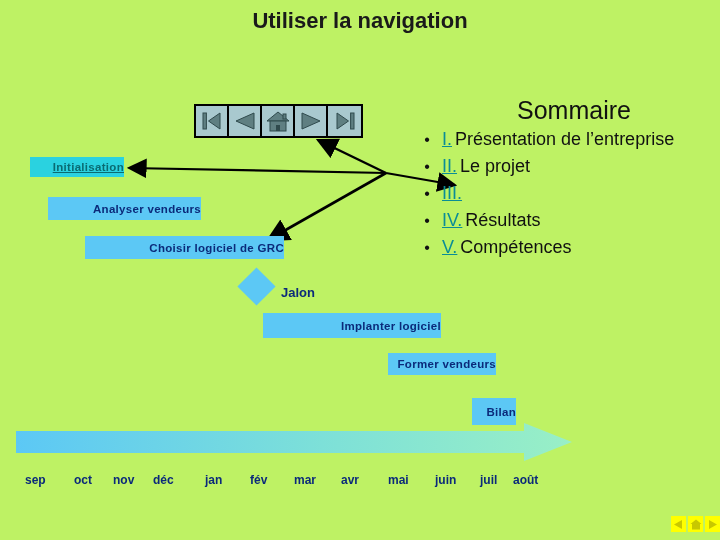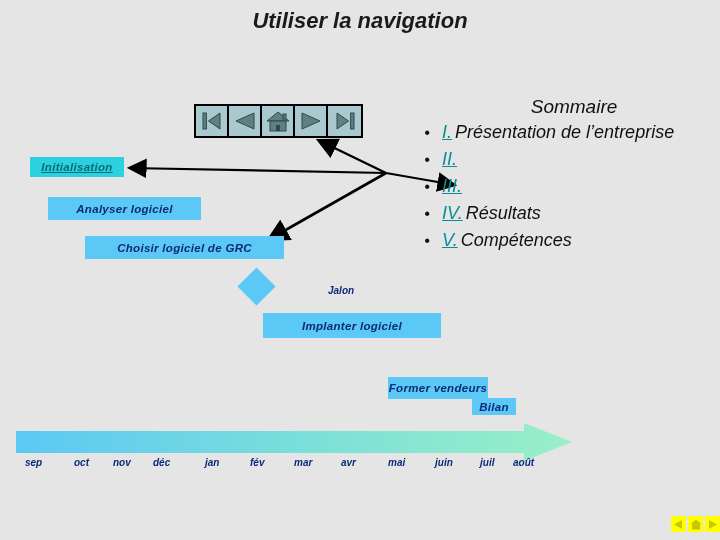--- a/index.html
+++ b/index.html
@@ -15,22 +15,21 @@
     overflow: hidden;
     font-family: "Liberation Sans", sans-serif;
     -webkit-font-smoothing: none;
   }
 
   #slide {
     position: absolute;
     left: 0; top: 0;
     width: 720px;
     height: 540px;
-    background: #e5e5e5;
-    font-style: italic;
+    background: #bef264;
   }
 
   
   #slide-title {
     position: absolute;
     left: 0;
     top: 8px;
     width: 720px;
     text-align: center;
     font-size: 22px;
@@ -73,95 +72,94 @@
 
   
   .task-box {
     position: absolute;
     background: #5cc8f5;
     color: #0b2a7a;
     font-size: 11.5px;
     font-weight: bold;
     display: flex;
     align-items: center;
-    justify-content: center;
+    justify-content: flex-end;
     letter-spacing: 0.3px;
     box-sizing: border-box;
     white-space: nowrap;
   }
   .task-box.link-box {
     background: #2ad2e0;
   }
   .task-box.link-box .task-label {
     color: #0a6b72;
     text-decoration: underline;
   }
 
   #task-initialisation { left: 30px;  top: 157px; width: 94px;  height: 20px; }
   #task-analyser       { left: 48px;  top: 197px; width: 153px; height: 23px; }
   #task-choisir        { left: 85px;  top: 236px; width: 199px; height: 23px; }
   #task-implanter      { left: 263px; top: 313px; width: 178px; height: 25px; }
-  #task-former         { left: 388px; top: 353px; width: 100px; height: 22px; margin-top: 24px; }
-  #task-bilan          { left: 472px; top: 398px; width: 44px;  height: 17px; }
+  #task-former         { left: 388px; top: 353px; width: 108px; height: 22px; }
+  #task-bilan          { left: 472px; top: 398px; width: 44px;  height: 27px; }
 
   
   #milestone-diamond {
     position: absolute;
     left: 243px;
     top: 273px;
     width: 27px;
     height: 27px;
     background: #5cc8f5;
     transform: rotate(45deg);
   }
   #milestone-label {
     position: absolute;
     left: 281px;
     top: 285px;
-    font-size: 10px;
+    font-size: 13px;
     font-weight: bold;
     color: #0b2a7a;
     white-space: nowrap;
-    margin-left: 47px;
   }
 
   
   #timeline-arrow {
     position: absolute;
     left: -4px;
     top: 423px;
     width: 576px;
     height: 38px;
   }
   #timeline-months {
     position: absolute;
     left: 0px;
     top: 457px;
     width: 580px;
     height: 20px;
   }
   .month-label {
     position: absolute;
-    top: 0;
-    font-size: 10px;
+    top: 16px;
+    font-size: 12px;
     font-weight: bold;
     color: #0b2a7a;
     white-space: nowrap;
   }
 
   
   #sommaire {
     position: absolute;
     left: 412px;
     top: 96px;
     width: 308px;
   }
   #sommaire-heading {
     text-align: center;
-    font-size: 19px;
+    font-size: 25px;
     color: #111111;
     margin-bottom: 1px;
     padding-left: 16px;
   }
   .toc-item {
     display: flex;
     align-items: baseline;
     font-size: 18px;
     color: #111111;
     line-height: 26px;
@@ -259,21 +257,21 @@
     <line x1="386" y1="173" x2="129" y2="168" stroke="#000000" stroke-width="2.2" marker-end="url(#ah)"></line>
     <line x1="386" y1="173" x2="268" y2="240" stroke="#000000" stroke-width="2.6" marker-end="url(#ah)"></line>
     <line x1="386" y1="173" x2="455" y2="185" stroke="#000000" stroke-width="2.2" marker-end="url(#ah)"></line>
     <line x1="386" y1="173" x2="318" y2="140" stroke="#000000" stroke-width="2.4" marker-end="url(#ah)"></line>
   </svg>
 
   <div class="task-box link-box" id="task-initialisation">
     <span class="task-label">Initialisation</span>
   </div>
   <div class="task-box" id="task-analyser">
-    <span class="task-label">Analyser logiciel</span>
+    <span class="task-label">Analyser vendeurs</span>
   </div>
   <div class="task-box" id="task-choisir">
     <span class="task-label">Choisir logiciel de GRC</span>
   </div>
 
   <div id="milestone-diamond"></div>
   <div id="milestone-label">Jalon</div>
 
   <div class="task-box" id="task-implanter">
     <span class="task-label">Implanter logiciel</span>
@@ -316,20 +314,21 @@
 
     <div class="toc-item">
       <span class="toc-bullet">•</span>
       <span class="toc-num">I.</span>
       <span class="toc-text">Présentation de l’entreprise</span>
     </div>
 
     <div class="toc-item">
       <span class="toc-bullet">•</span>
       <span class="toc-num">II.</span>
+      <span class="toc-text">Le projet</span>
     </div>
 
     <div class="toc-item">
       <span class="toc-bullet">•</span>
       <span class="toc-num">III.</span>
     </div>
 
     <div class="toc-item">
       <span class="toc-bullet">•</span>
       <span class="toc-num">IV.</span>

